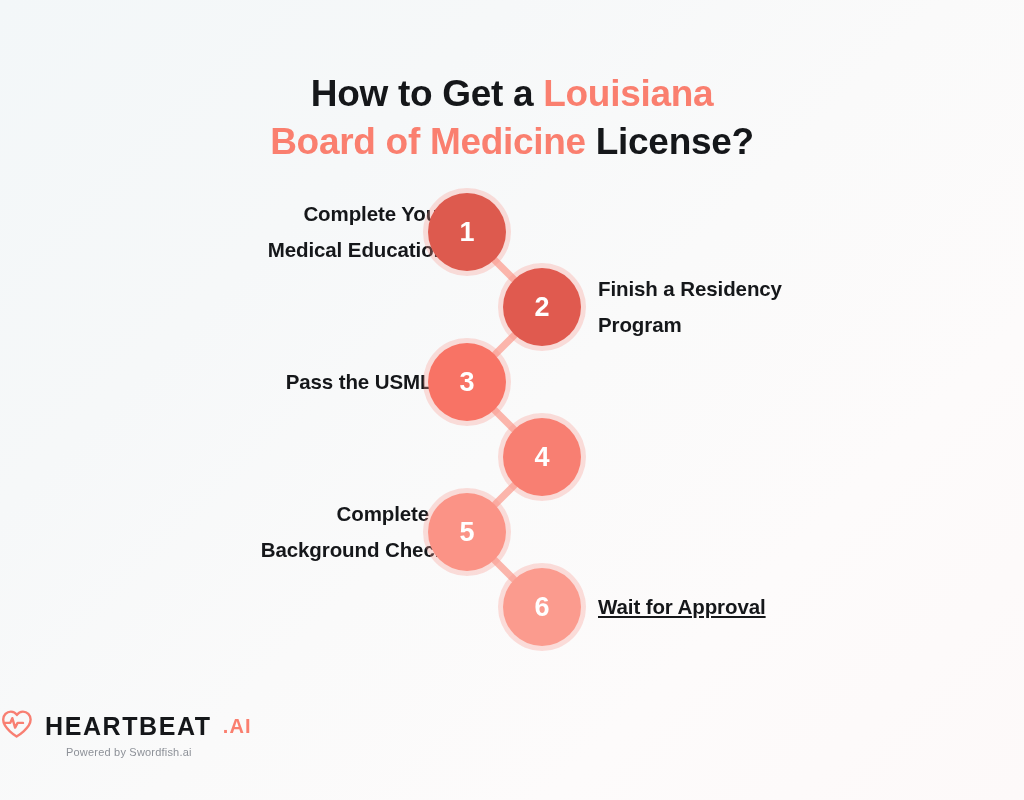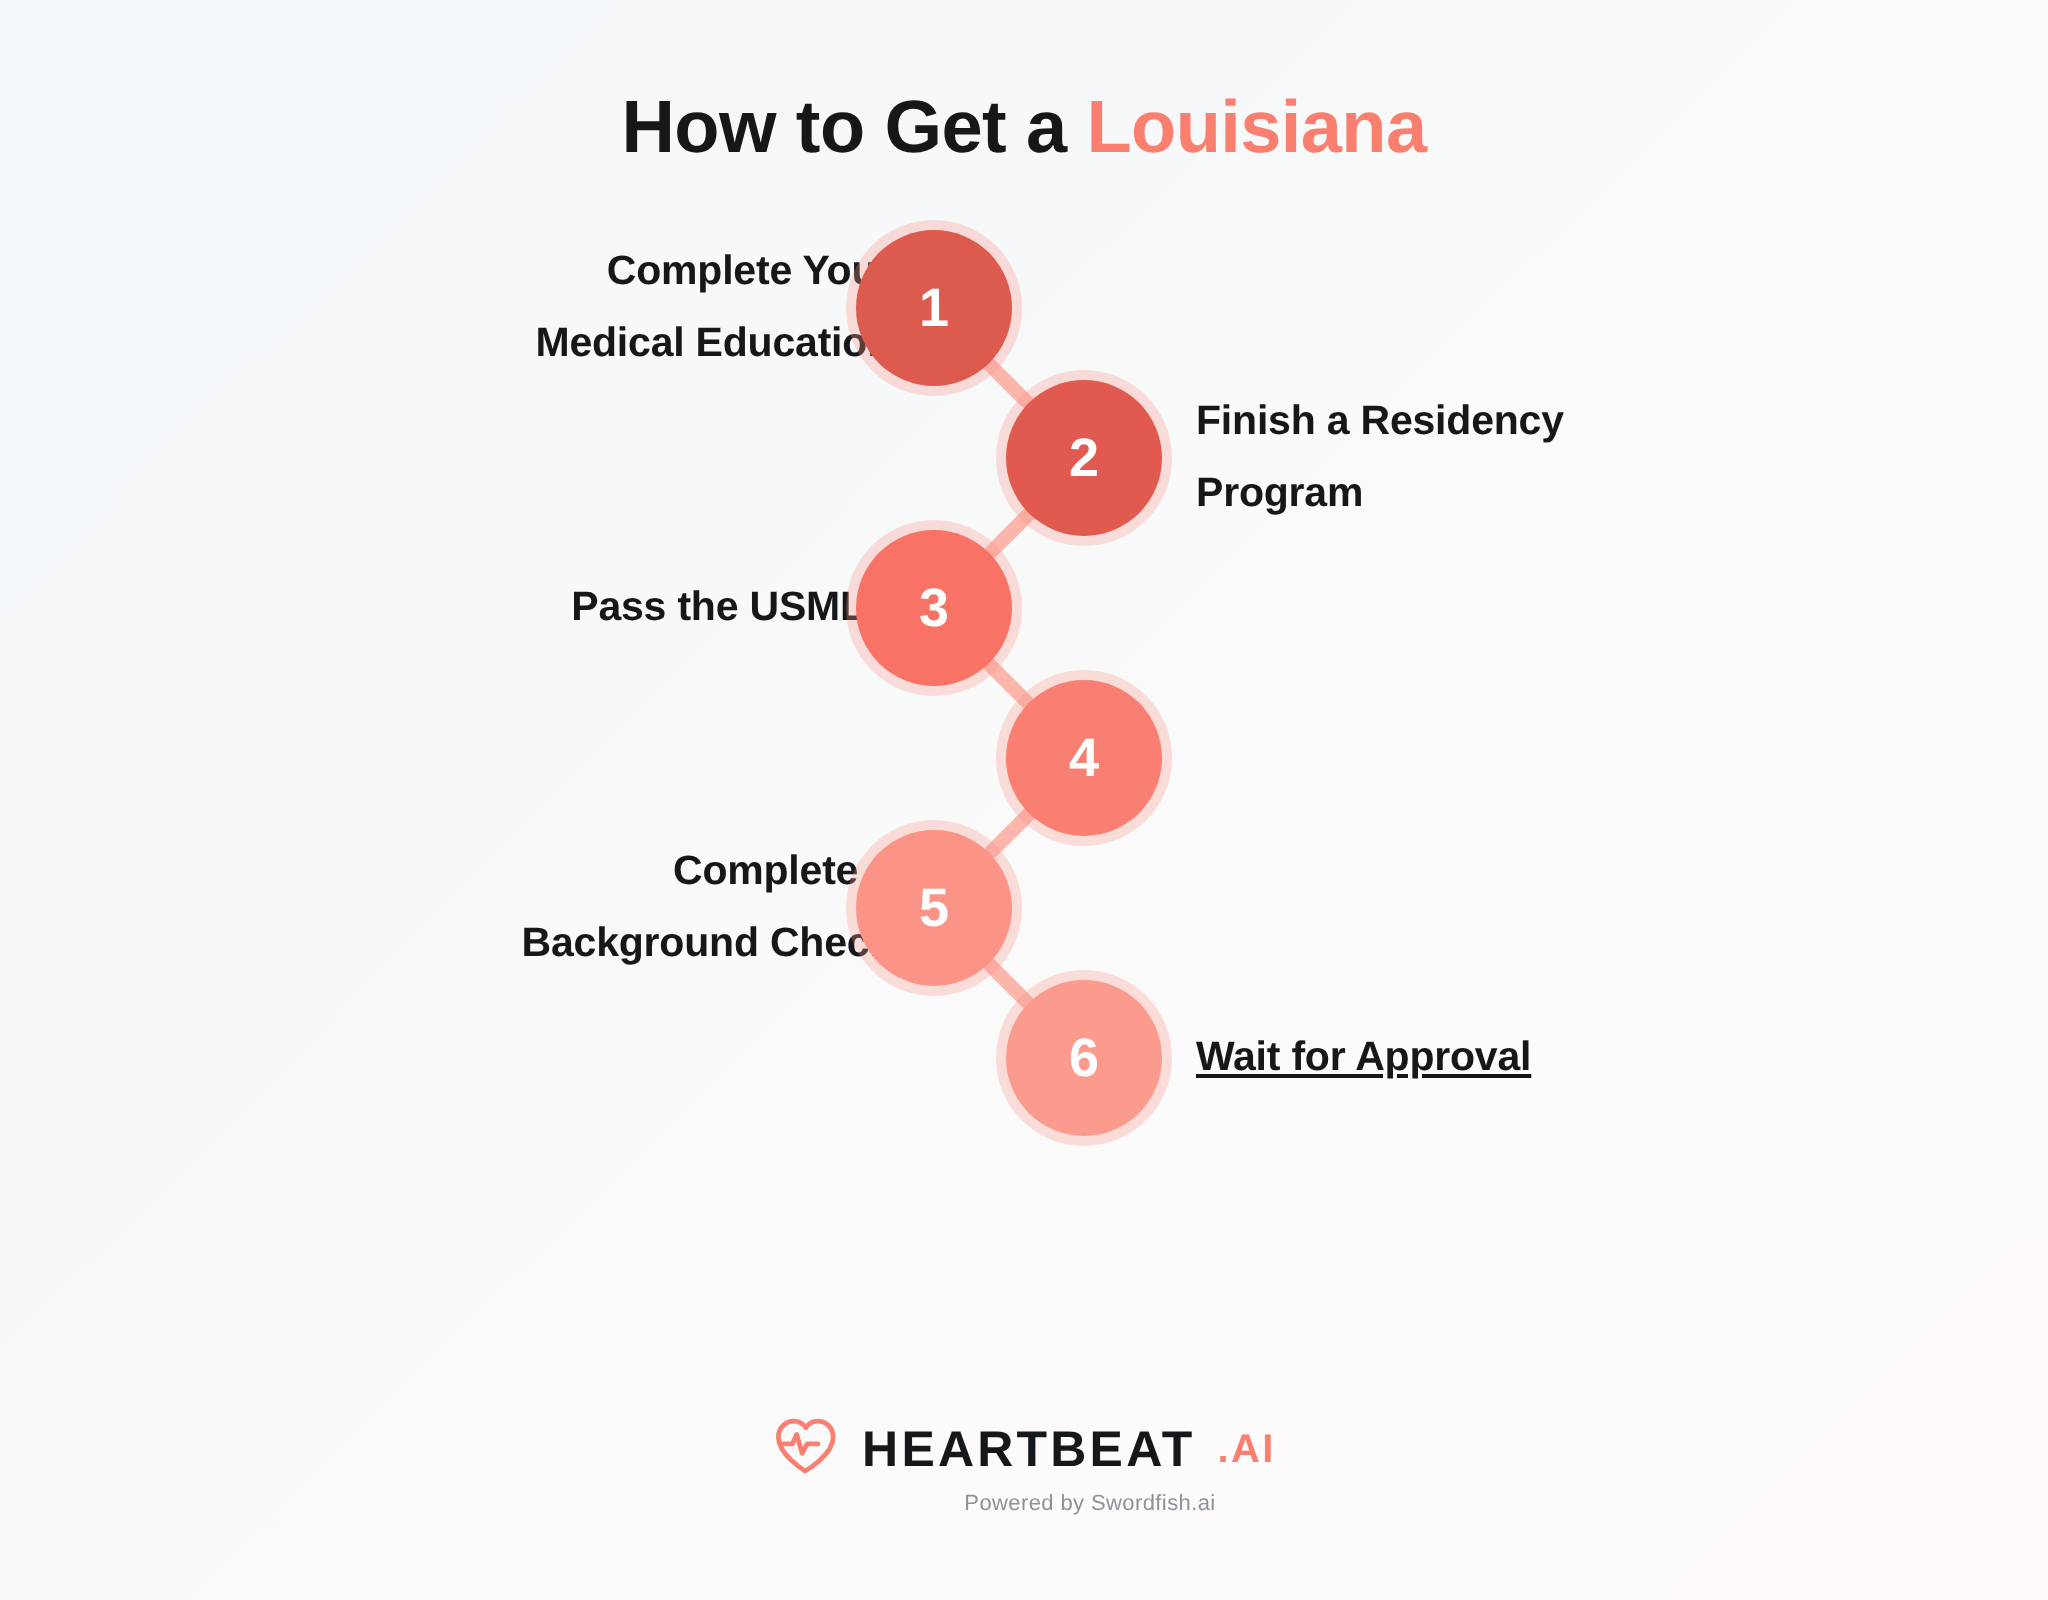--- a/index.html
+++ b/index.html
@@ -19,21 +19,21 @@
         #fafafa 52%,
         #fdfbfb 74%,
         #fdf9f9 100%);
     position: relative;
   }
 
   
   .title-block {
     width: 100%;
     text-align: center;
-    padding-top: 40px;
+    padding-top: 70px;
   }
   .title-line {
     font-size: 37px;
     font-weight: bold;
     color: #15171a;
     line-height: 48px;
     letter-spacing: -0.3px;
   }
   .accent { color: #fa7f6f; }
 
@@ -92,21 +92,20 @@
   }
 
   
   .footer {
     position: absolute;
     left: 0;
     bottom: 42px;
     width: 1024px;
     display: flex;
     flex-direction: column;
-    align-items: center;
   }
   .logo-row {
     display: flex;
     align-items: center;
     gap: 11px;
   }
   .logo-word {
     font-size: 25px;
     font-weight: bold;
     color: #15171a;
@@ -125,20 +124,23 @@
     color: #8d9198;
     letter-spacing: 0.2px;
   }
 </style>
 </head>
 <body>
 
 <div class="title-block">
   <div class="title-line">
     <span>How to Get a </span><span class="accent">Louisiana</span>
+  </div>
+  <div class="title-line">
+    <span class="accent">Board of Medicine</span><span> License?</span>
   </div>
 </div>
 
 <div class="flow" id="flow">
     <div class="step" style="top: 5px;">
       <div class="node ring-a" style="left: 428px; background: rgb(221, 90, 78);">1</div>
       <div class="label left" style="top: 3px;">Complete Your
 Medical Education</div>
     </div>
     <div class="step" style="top: 80px;">

